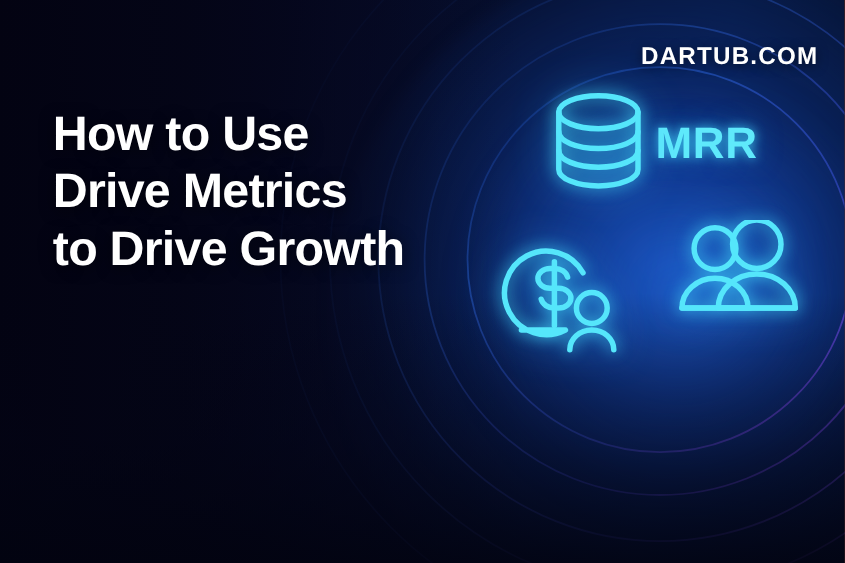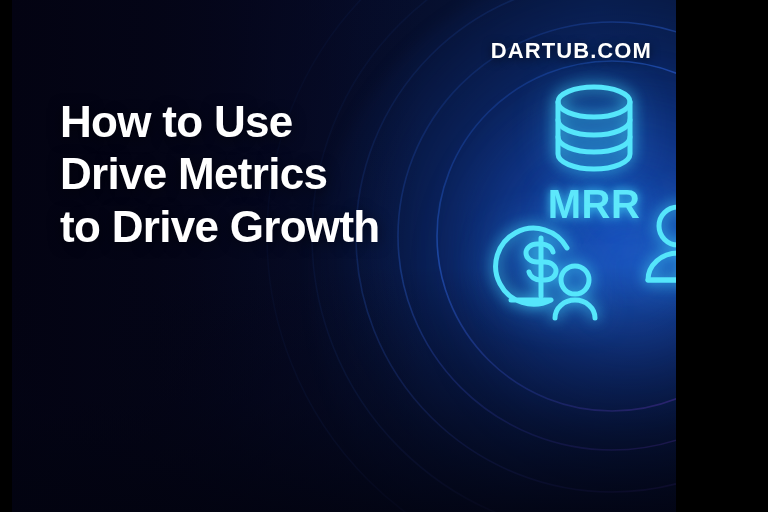--- a/index.html
+++ b/index.html
@@ -5,26 +5,25 @@
 <style>
   html, body {
     margin: 0;
     padding: 0;
     background: #000;
   }
   * { box-sizing: border-box; }
 
   .banner {
     position: relative;
-    width: 664px;
+    width: 768px;
     height: 512px;
     overflow: hidden;
     font-family: "Liberation Sans", sans-serif;
     background: #c2410c;
-    margin-left: 12px;
   }
 
   
   .bg-base {
     position: absolute;
     inset: 0;
     background:
       linear-gradient(100deg, #04041a 0%, #05061f 30%, #061030 58%, #071a44 78%, #05122f 100%);
   }
   .bg-glow-main {
@@ -119,21 +118,21 @@
     position: absolute;
     left: 440px;
     top: 70px;
     width: 328px;
     height: 330px;
     z-index: 5;
   }
   .metric {
     position: absolute;
     display: flex;
-    flex-direction: column;
+    flex-direction: row;
     align-items: center;
   }
   .metric-mrr { left: 52px; top: 8px;  width: 180px; }
   .metric-cac { left: 18px; top: 148px; width: 160px; }
   .metric-ltv { left: 172px; top: 130px; width: 150px; }
 
   .metric-icon {
     filter: drop-shadow(0 0 7px rgba(70,225,255,0.85))
             drop-shadow(0 0 18px rgba(40,170,255,0.45));
   }

